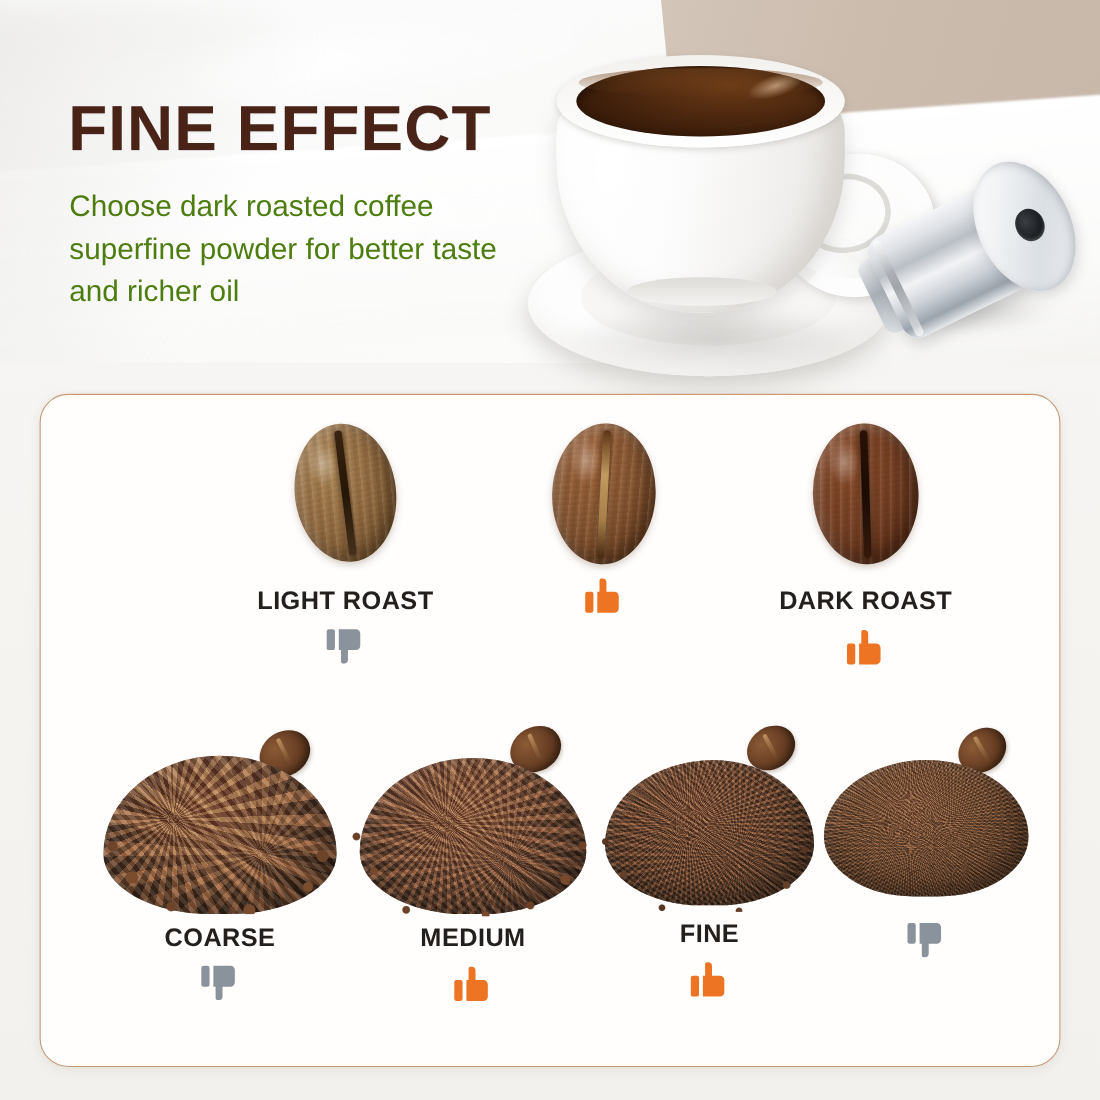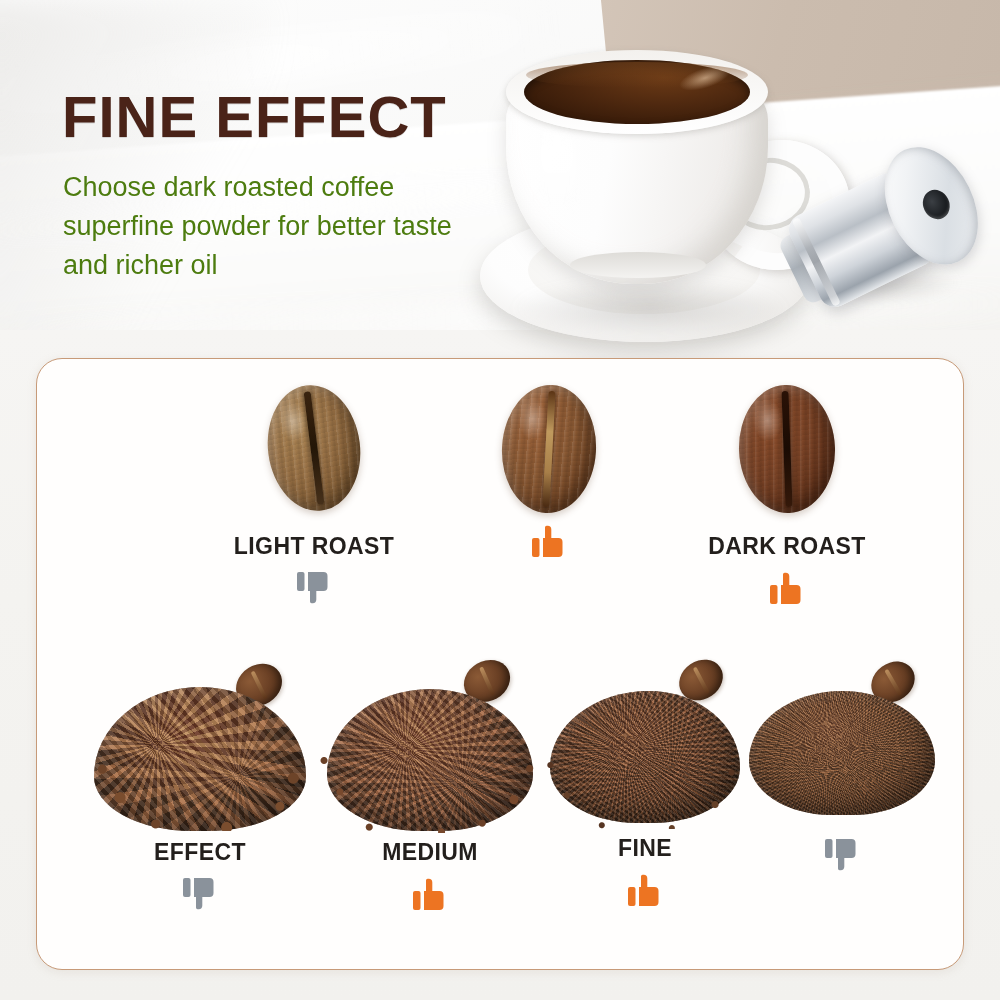--- a/index.html
+++ b/index.html
@@ -250,21 +250,21 @@
           </div>
           <div style="position:absolute;left:4px;top:88px;width:222px;height:88px;
                background:
                  radial-gradient(circle at 6% 30%,#6d4429 0 4px,transparent 5px),
                  radial-gradient(circle at 14% 62%,#7a4d2e 0 5px,transparent 6px),
                  radial-gradient(circle at 92% 40%,#6d4429 0 5px,transparent 6px),
                  radial-gradient(circle at 86% 72%,#7a4d2e 0 4px,transparent 5px),
                  radial-gradient(circle at 30% 92%,#6d4429 0 4px,transparent 5px),
                  radial-gradient(circle at 62% 96%,#7a4d2e 0 5px,transparent 6px);"></div>
         </div>
-        <div class="label" style="margin-top:4px;">EFFECT</div>
+        <div class="label" style="margin-top:4px;">COARSE</div>
         <span class="thumb">
           <svg width="36" height="38" viewBox="0 0 36 38" aria-hidden="true">
             <rect x="1" y="2" width="7.5" height="19" rx="2" fill="#8A929B"></rect>
             <path d="M12 2 h15.5 a4 4 0 0 1 4 4 v11 a4 4 0 0 1 -4 4 h-7.2 v8.6 a3.6 3.6 0 0 1 -3.6 3.6 h-1.1 a1.6 1.6 0 0 1 -1.6 -1.6 v-10.6 h-2 z" fill="#8A929B"></path>
           </svg>
         </span>
       </div>
 
       <div class="cell" style="left:248px;top:8px;width:290px;">
         <div class="pile" style="width:230px;height:180px;">

